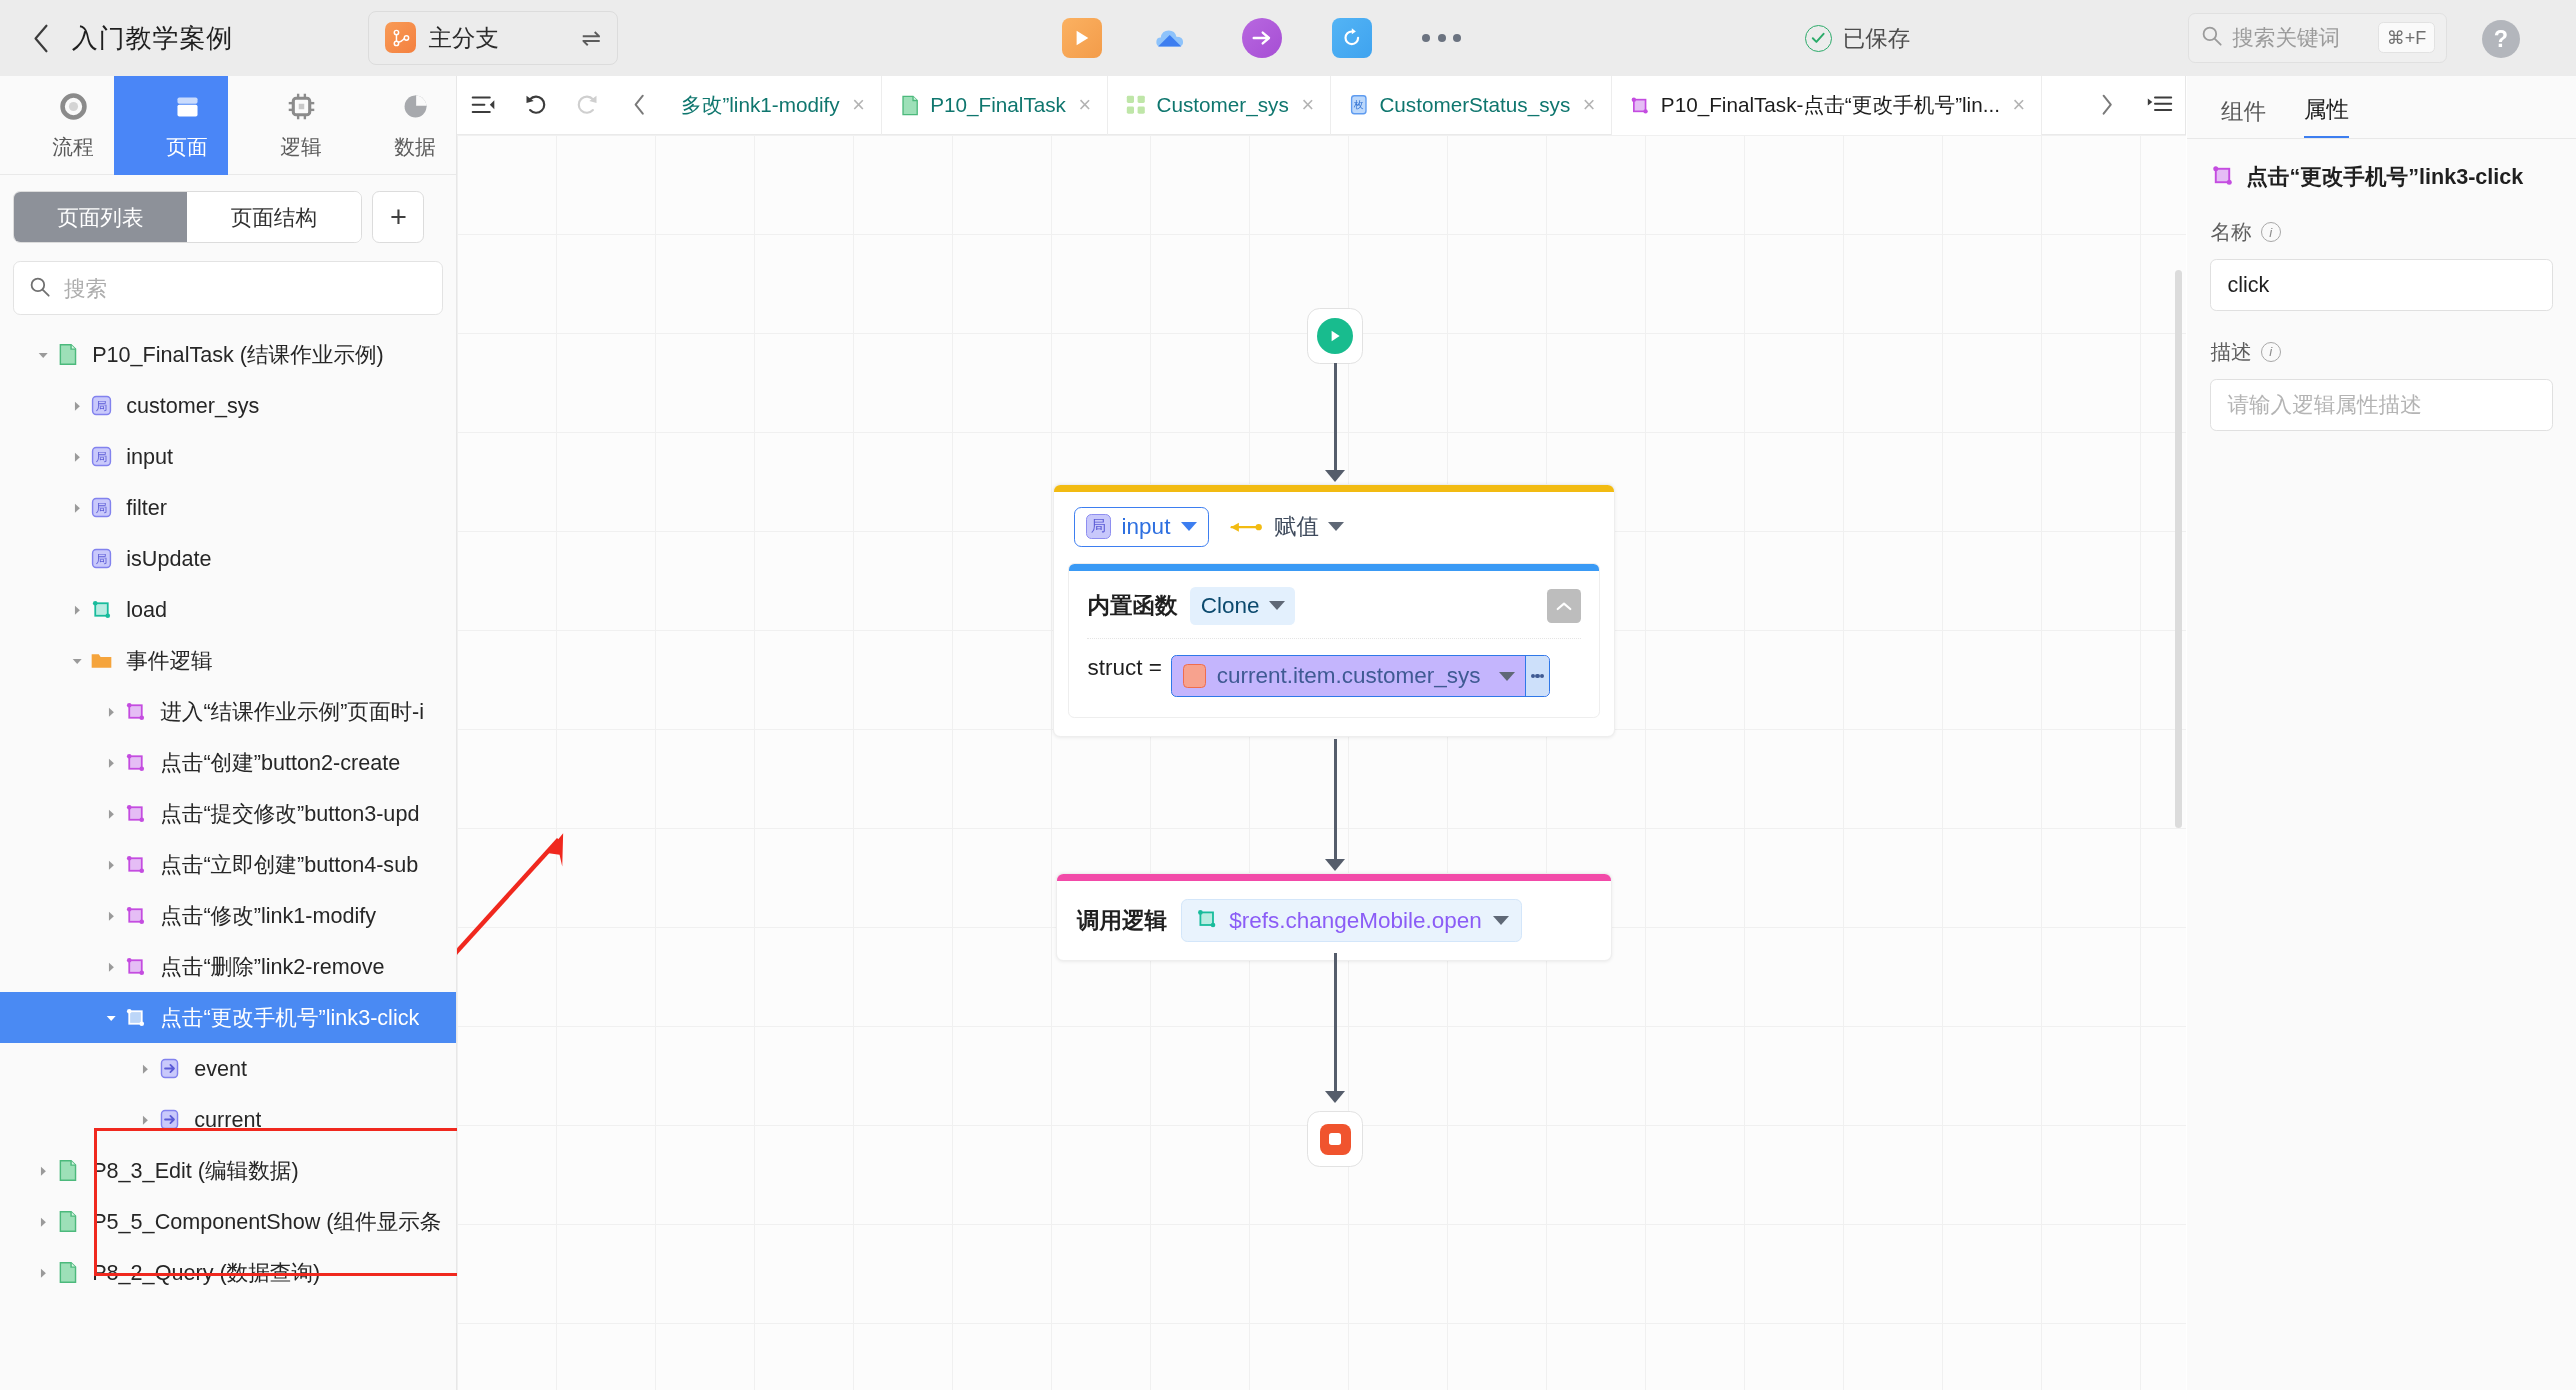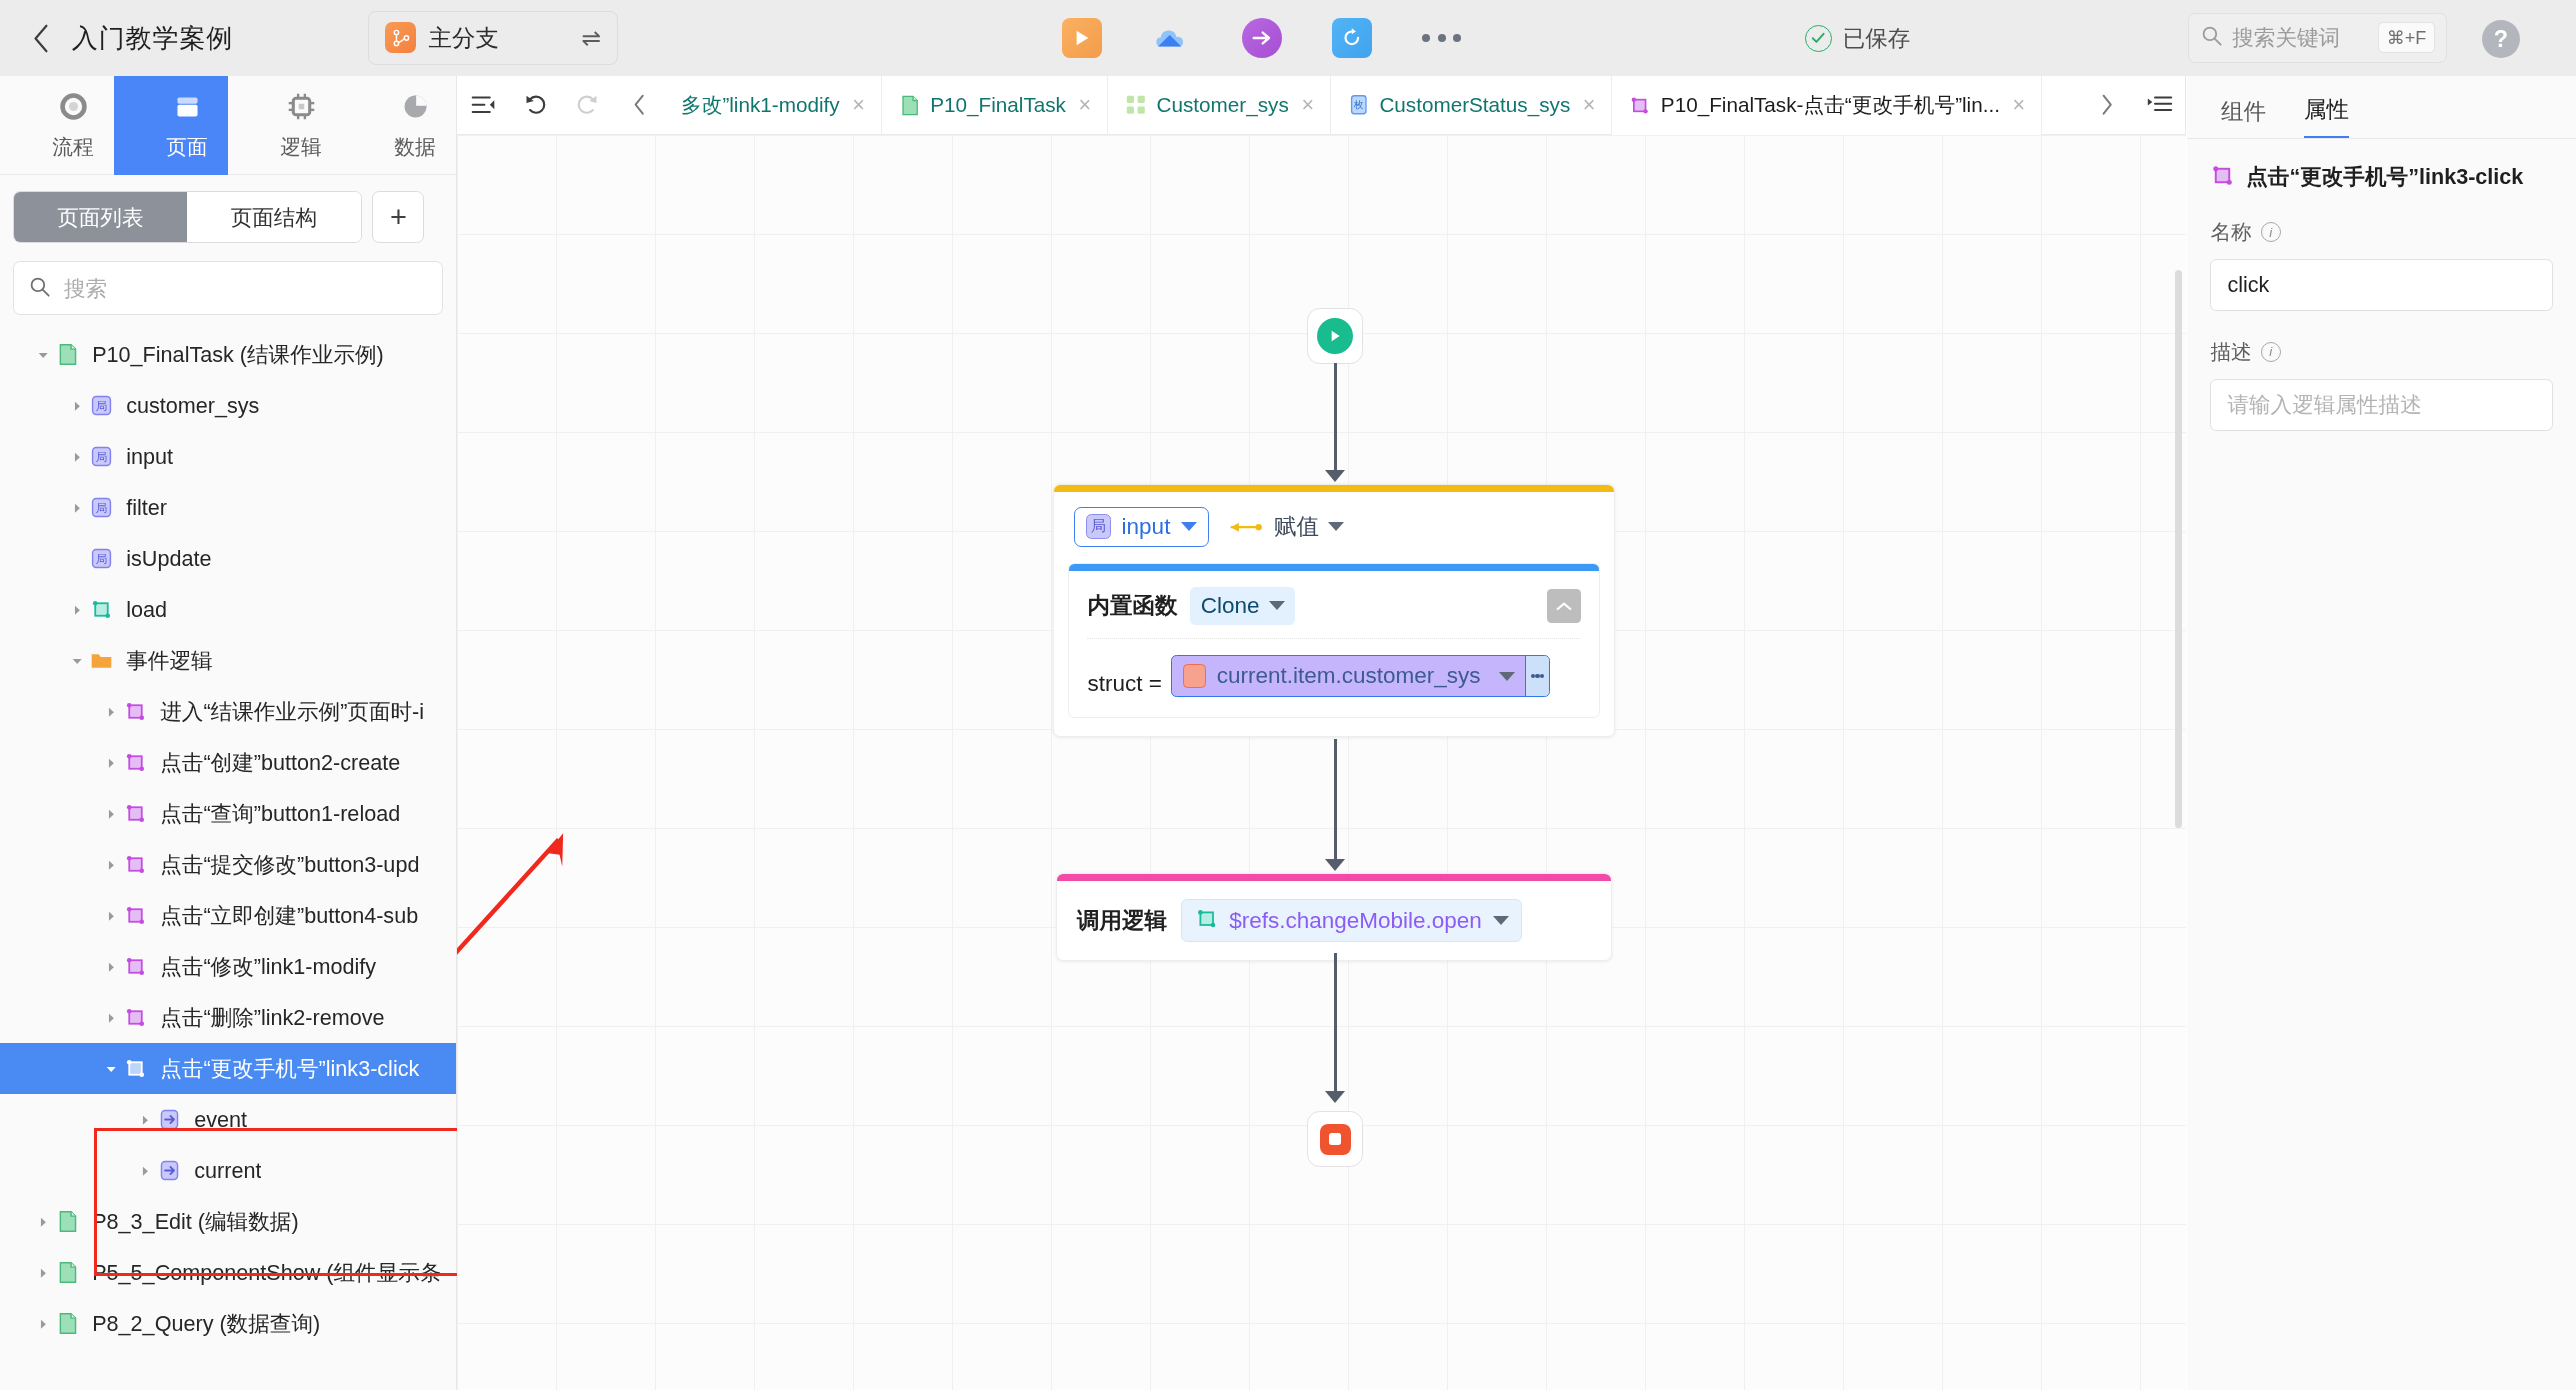--- a/index.html
+++ b/index.html
@@ -170,21 +170,21 @@
   .inner-card { margin: 7.2px 14.4px 18px 14.4px; border: 0.9px solid #eeeeee; border-radius: 6.3px; background: #fff; }
   .inner-top { height: 6.3px; background: #3a9af5; border-radius: 5.4px 5.4px 0 0; }
   .fn-row { display: flex; align-items: center; padding: 16px 18px 12.6px 18px; }
   .fn-label { font-size: 22.5px; color: #1f1f1f; font-weight: bold; margin-right: 12.6px; }
   .fn-sel { display: flex; align-items: center; gap: 9px; background: #e3f0fd; border-radius: 5.4px;
             padding: 6.3px 10.8px; cursor: pointer; }
   .fn-sel-text { font-size: 22.5px; color: #0c4a6e; }
   .collapse-btn { margin-left: auto; width: 34px; height: 34px; background: #bdbdbd; border-radius: 4.5px;
                   display:flex; align-items:center; justify-content:center; cursor:pointer;}
   .dashed { height: 0.9px; border-top: 1.8px dotted #e4e4e4; margin: 0 18px; }
-  .struct-row { display: flex; align-items: flex-end; padding: 16px 18px 20px 18px; gap: 9px; }
+  .struct-row { display: flex; align-items: flex-start; padding: 16px 18px 20px 18px; gap: 9px; }
   .struct-label { font-size: 22.5px; color: #1f1f1f; }
   .struct-field { display: flex; align-items: center; border: 1.8px solid #2f78e8; border-radius: 5.4px;
                   background: #c4b5fd; padding: 0; cursor: pointer; overflow: hidden; }
   .sf-inner { display: flex; align-items: center; gap: 10.8px; padding: 7.2px 10.8px; }
   .sf-ico { width: 23.4px; height: 23.4px; border-radius: 4.5px; background: #f7a28e; border:1.8px solid #ef6d4e; flex:none; }
   .sf-text { font-size: 22.5px; color: #3f5a93; white-space: nowrap; }
   .sf-more { width: 23.4px; align-self: stretch; background: #cde0fa; display:flex; align-items:center;
              justify-content:center; border-left: 0.9px solid #2f78e8;}
   .sf-more i { width: 4.5px; height: 4.5px; border-radius:50%; background:#3f5a93; display:block; margin: 1.8px 0;}
 
@@ -507,36 +507,20 @@
             </svg>
           </span>
           <span class="tico">
             <svg width="25" height="25" viewBox="0 0 28 28">
               <rect x="7" y="7" width="14" height="14" fill="#e5bdf5" stroke="#c44ce0" stroke-width="2"></rect>
               <circle cx="7" cy="7" r="2.6" fill="#c44ce0"></circle>
               <circle cx="21" cy="21" r="2.6" fill="#c44ce0"></circle>
             </svg>
           </span>
           <span class="tlabel">点击“创建”button2-create</span>
-        </div>
-        <div class="trow">
-          <span style="width:99px;flex:none"></span>
-          <span class="caret">
-            <svg width="14.4" height="14.4" viewBox="0 0 16 16">
-              <path d="M5.5 3 L11 8 L5.5 13 Z" fill="#9a9a9a"></path>
-            </svg>
-          </span>
-          <span class="tico">
-            <svg width="25" height="25" viewBox="0 0 28 28">
-              <rect x="7" y="7" width="14" height="14" fill="#e5bdf5" stroke="#c44ce0" stroke-width="2"></rect>
-              <circle cx="7" cy="7" r="2.6" fill="#c44ce0"></circle>
-              <circle cx="21" cy="21" r="2.6" fill="#c44ce0"></circle>
-            </svg>
-          </span>
-          <span class="tlabel">点击“查询”button1-reload</span>
         </div>
         <div class="trow">
           <span style="width:99px;flex:none"></span>
           <span class="caret">
             <svg width="14.4" height="14.4" viewBox="0 0 16 16">
               <path d="M5.5 3 L11 8 L5.5 13 Z" fill="#9a9a9a"></path>
             </svg>
           </span>
           <span class="tico">
             <svg width="25" height="25" viewBox="0 0 28 28">

